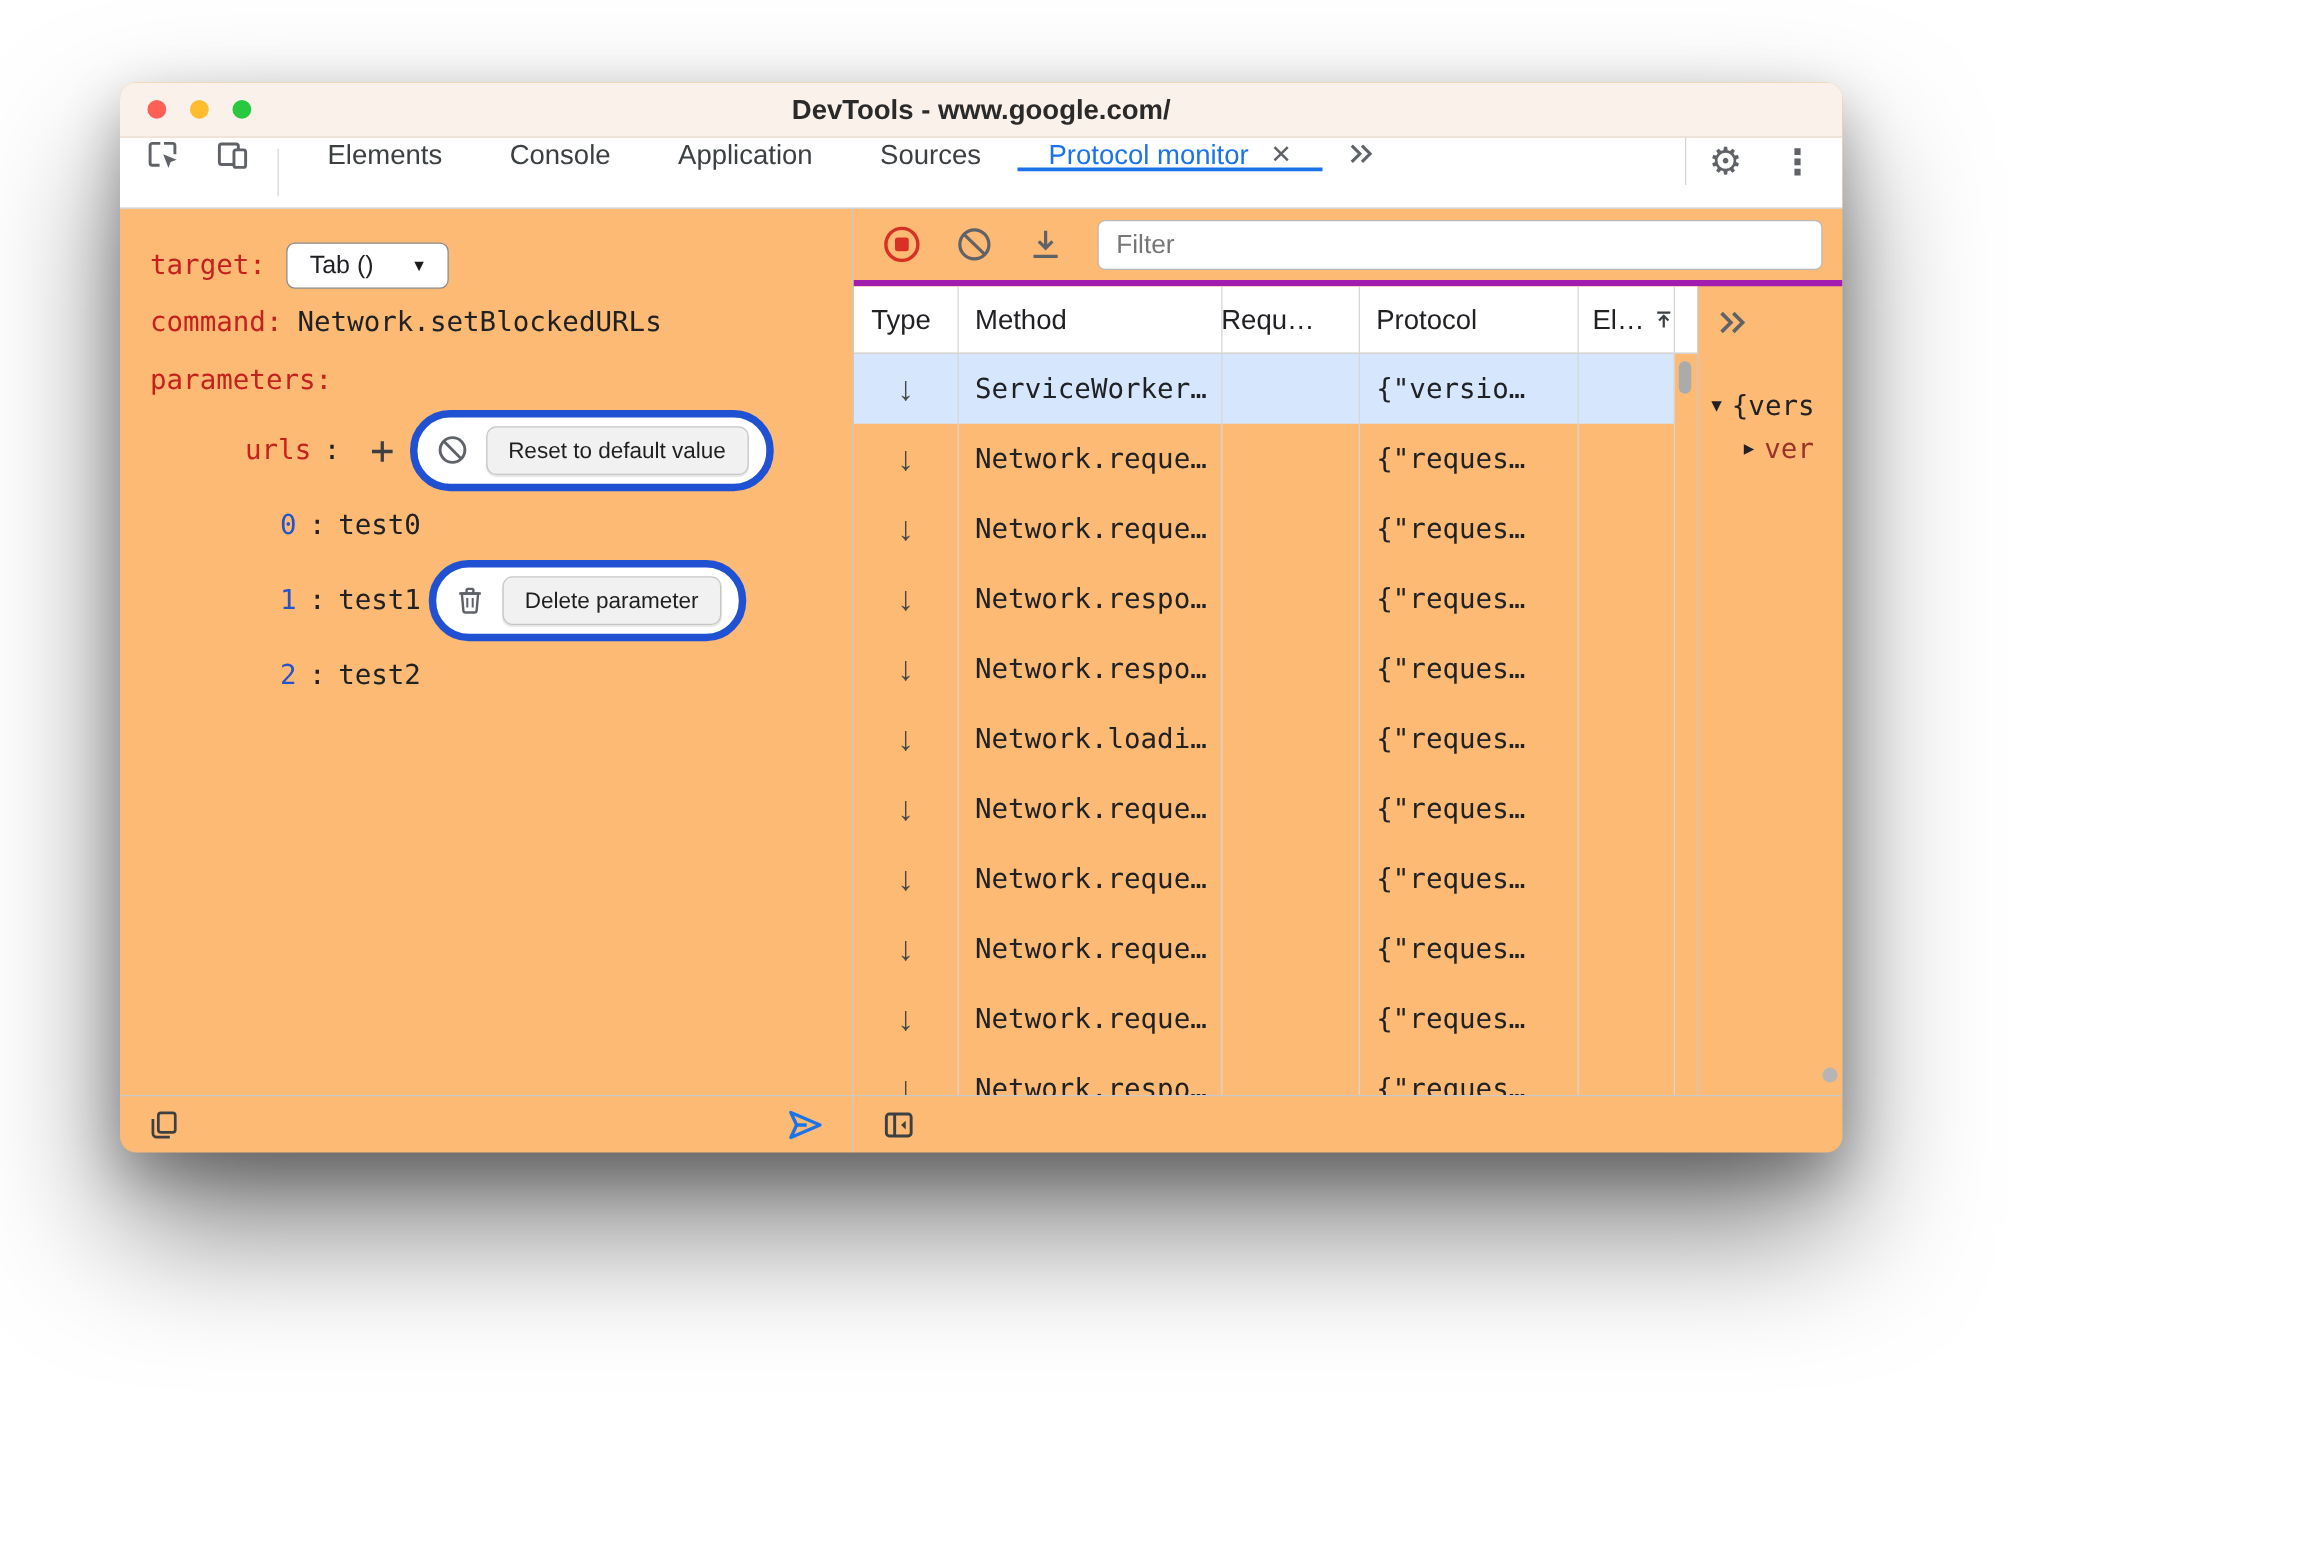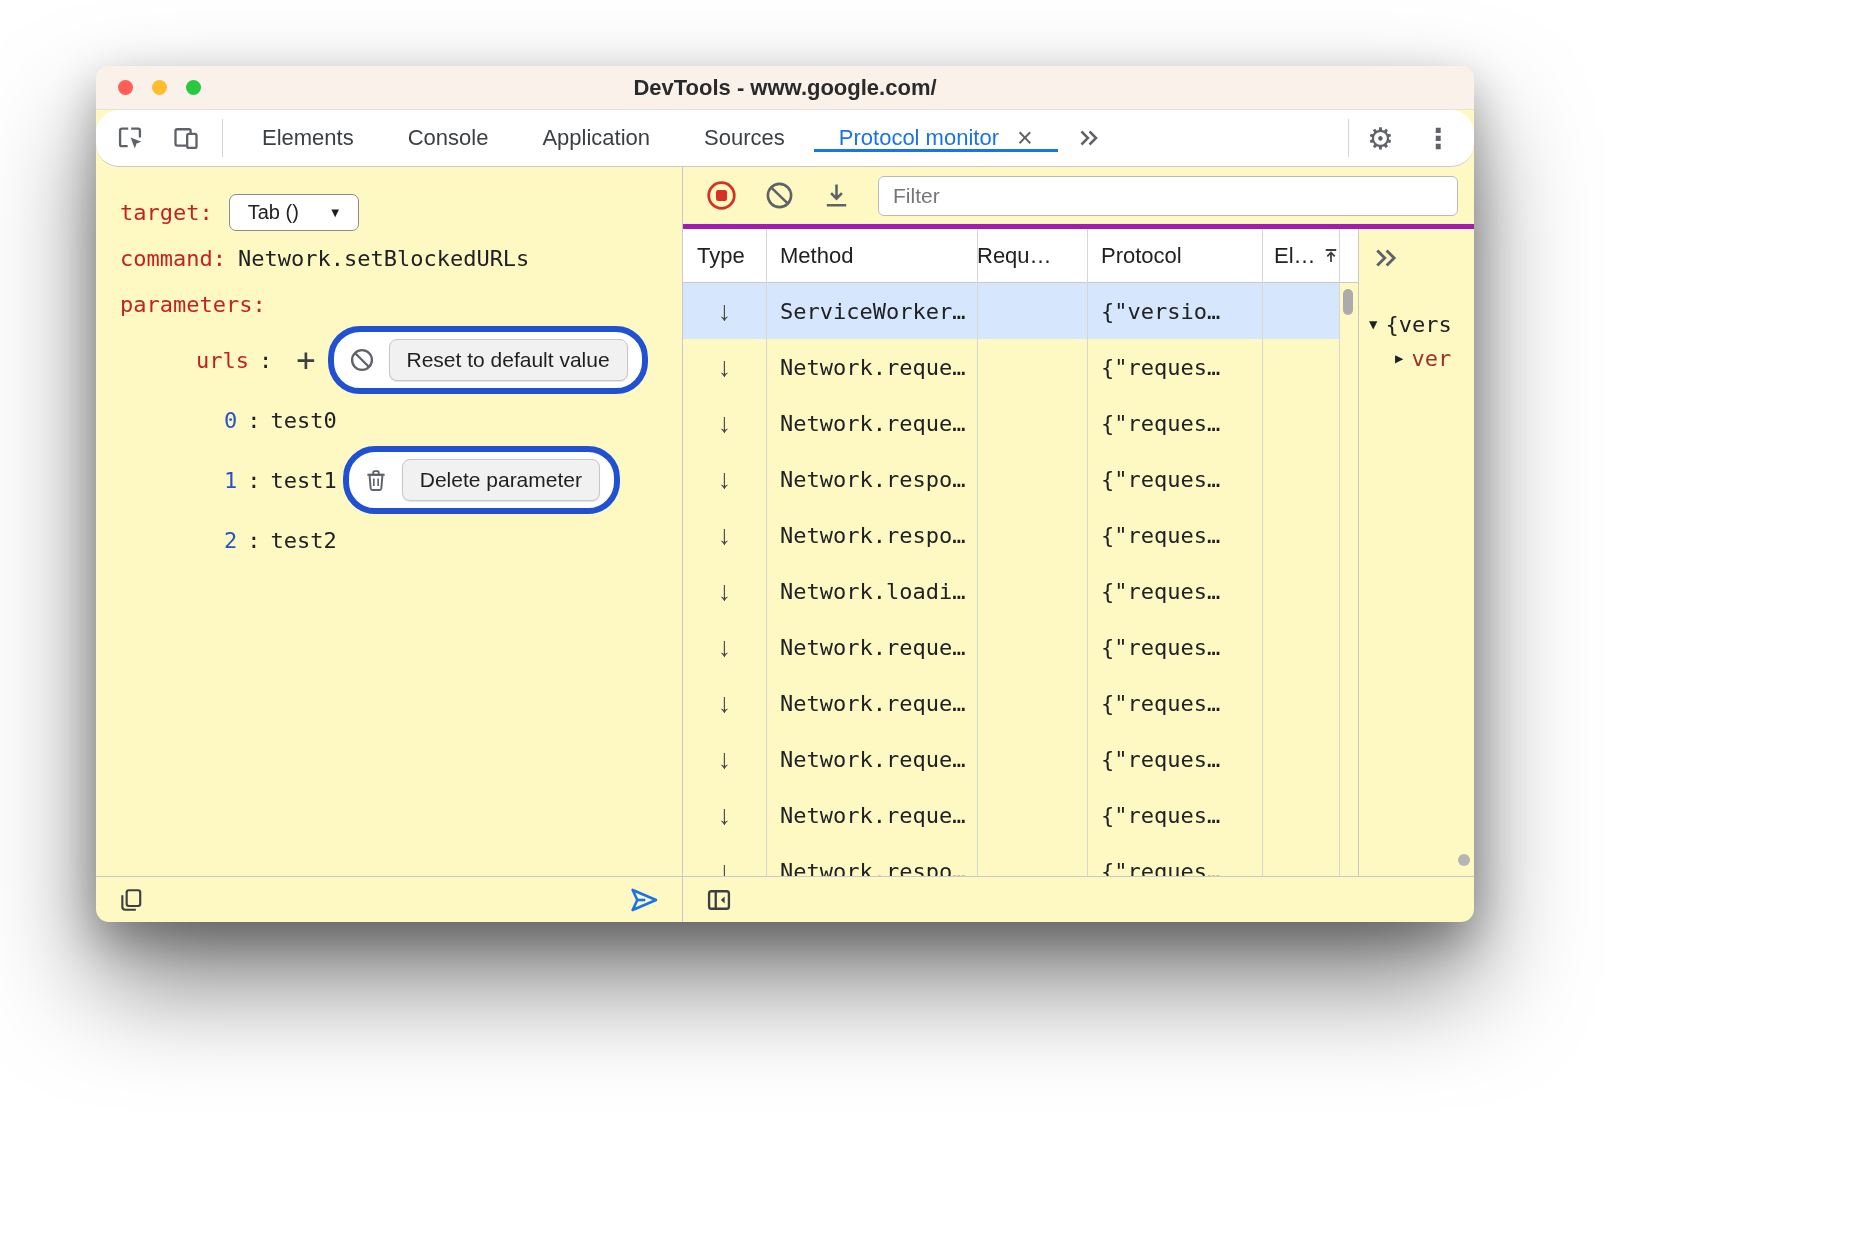--- a/index.html
+++ b/index.html
@@ -1,34 +1,34 @@
 <!DOCTYPE html>
 <html><head>
 <meta charset="utf-8">
 <style>
   * { margin:0; padding:0; box-sizing:border-box; }
   html,body { width:1856px; height:1242px; background:#ffffff; font-family:"Liberation Sans","DejaVu Sans",sans-serif; overflow:hidden; }
   .stage { position:relative; width:1856px; height:1242px; }
 
   .window {
     position:absolute; left:96px; top:66px; width:1378px; height:856px;
-    background:#fef9c3; border-radius:13px; overflow:hidden;
+    background:#fdba74; border-radius:13px; overflow:hidden;
     display:flex; flex-direction:column;
     box-shadow: 0 60px 110px rgba(0,0,0,.50), 0 18px 45px rgba(0,0,0,.28);
   }
 
   
   .titlebar { height:44px; background:#faf1ea; border-bottom:1px solid #eadfd6; position:relative; display:flex; align-items:center; flex:0 0 auto; }
   .traffic { position:absolute; left:22px; top:0; height:100%; display:flex; align-items:center; gap:19px; }
   .light { width:15px; height:15px; border-radius:50%; display:inline-block; }
   .light.red{ background:#ff5f57; } .light.yellow{ background:#febc2e; } .light.green{ background:#28c840; }
   .win-title { flex:1; text-align:center; font-size:22px; font-weight:700; color:#2a2a2a; }
 
   
-  .tabbar { height:57px; border-bottom:1px solid #c9c9c9; background:#fff; display:flex; align-items:center; flex:0 0 auto;border-radius:23px; }
+  .tabbar { height:57px; border-bottom:1px solid #c9c9c9; background:#fff; display:flex; align-items:flex-start; flex:0 0 auto; }
   .toolbtns { display:flex; align-items:center; gap:28px; padding:0 22px 0 20px; }
   .iconbtn { display:flex; align-items:center; justify-content:center; cursor:default; }
   .vsep { width:1px; height:38px; background:#d5d5d5; align-self:center; }
   .tabs { display:flex; align-items:stretch; margin-left:12px; }
   .tab { display:flex; align-items:center; padding:0 27px; font-size:22px; color:#3c4043; position:relative; white-space:nowrap; }
   .tab.active { color:#1a73e8; }
   .tab.active::after { content:""; position:absolute; left:2px; right:2px; bottom:0; height:3px; background:#1a73e8; }
   .tab .closex { font-size:27px; color:#5f6368; margin-left:18px; line-height:1; }
   .chevrons { display:flex; align-items:center; margin-left:16px; }
   .tabbar-right { margin-left:auto; display:flex; align-items:center; gap:4px; padding-right:10px; }
@@ -47,21 +47,21 @@
   .kw { color:#c5221f; }
   .idx { color:#2553cc; }
   .val { color:#202124; }
   .colon { color:#202124; margin:0 10px; }
   .indent1 { margin-left:76px; } .indent2 { margin-left:104px; }
   .dropdown { display:inline-flex; align-items:center; gap:30px; margin-left:16px; border:1.5px solid #8a8a8a; border-radius:7px; padding:6px 16px 6px 18px; font-family:"Liberation Sans",sans-serif; font-size:20px; color:#202124; background:#fff; }
   .dropdown .caret { font-size:13px; color:#1b1b1b; }
   .plusbtn { font-size:32px; font-weight:300; color:#3c4043; margin-left:14px; line-height:1; }
   .callout { display:inline-flex; align-items:center; gap:13px; border:6px solid #2051d3; border-radius:32px; padding:7px 14px; background:#fff; margin-left:12px; }
   .callout.delete { margin-left:6px; }
-  .greybtn { font-family:"Liberation Sans",sans-serif; font-size:21px; color:#1f1f1f; background:#f1f1f1; border:1px solid #c6c6c6; border-radius:8px; padding:8px 17px; box-shadow:0 1px 1px rgba(0,0,0,.10); white-space:nowrap; }
+  .greybtn { font-family:"Liberation Sans",sans-serif; font-size:18px; color:#1f1f1f; background:#f1f1f1; border:1px solid #c6c6c6; border-radius:8px; padding:8px 17px; box-shadow:0 1px 1px rgba(0,0,0,.10); white-space:nowrap; }
   .left-footer { height:46px; flex:0 0 auto; border-top:1px solid #c9c9c9; display:flex; align-items:center; justify-content:space-between; padding:0 22px; }
 
   
   .right-panel { flex:1; display:flex; flex-direction:column; min-width:0; min-height:0; }
   .mon-toolbar { height:62px; flex:0 0 auto; display:flex; align-items:center; gap:26px; padding:0 16px 0 22px; border-bottom:5px solid #a21caf; }
   .filter-input { flex:1; height:40px; border:1px solid #b9b9b9; border-radius:6px; padding:0 14px; font-size:21px; color:#202124; outline:none; font-family:"Liberation Sans",sans-serif; }
   .filter-input::placeholder { color:#767676; }
   .mon-body { flex:1; display:flex; min-height:0; }
 
   .table-area { flex:1; position:relative; overflow:hidden; min-width:0; }

